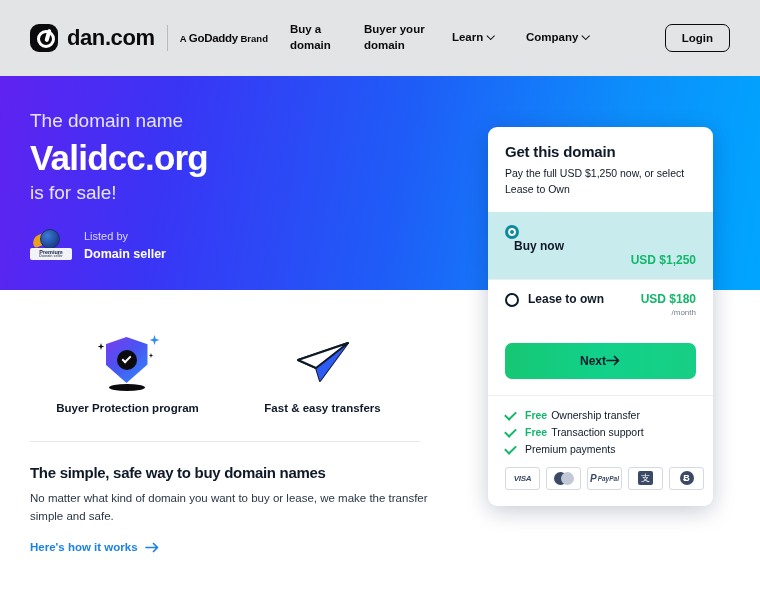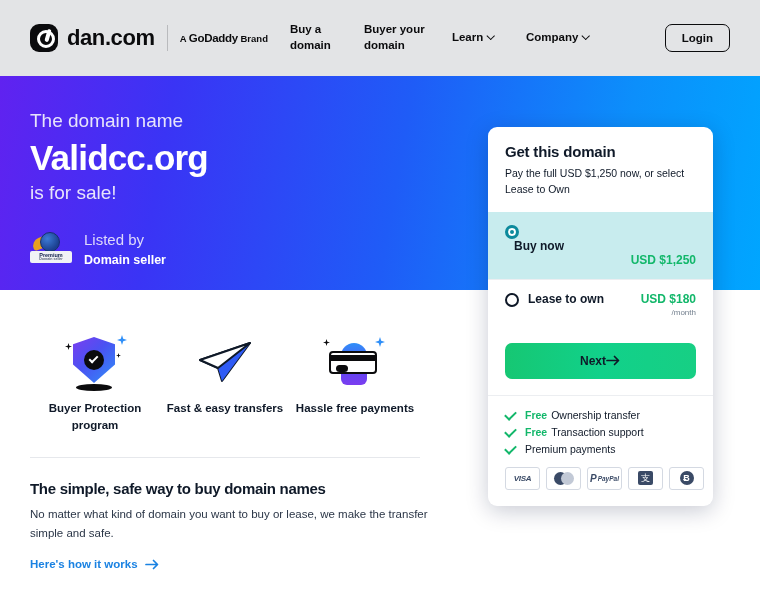--- a/index.html
+++ b/index.html
@@ -88,21 +88,21 @@
     background:#e8a020; border-radius:9px 3px 9px 3px;
     transform:rotate(-22deg);
   }
   .premium-label {
     position:absolute; left:0; top:20px; width:42px; text-align:center;
     font-size:5.5px; font-weight:bold; color:#10204a;
     background:#f1f3f6; border-radius:2px; padding:1px 0; line-height:1.1;
   }
   .premium-sub { font-size:3.6px; color:#5a6378; display:block; }
   .listed-text { margin-left:12px; }
-  .listed-by { font-size:15px; color:#ded9fa; line-height:1.55; }
+  .listed-by { font-size:11px; color:#ded9fa; line-height:1.55; }
   .listed-seller { font-size:12.5px; color:#ffffff; font-weight:bold; line-height:1.55; }
 
   
   .card {
     position:absolute; right:47px; top:127px; width:225px;
     background:#ffffff; border-radius:9px;
     box-shadow:0 5px 22px rgba(8,20,60,.22);
     overflow:hidden; z-index:5;
   }
   .card-head { padding:16px 17px 14px; }
@@ -364,34 +364,20 @@
       <div class="feat-icon">
         <svg class="plane" viewBox="0 0 58 44">
           <path d="M4 20 L54 3 L26 41 L22 28 Z" fill="#ffffff" stroke="#0f1928" stroke-width="2" stroke-linejoin="round"></path>
           <path d="M54 3 L22 28 L26 41 Z" fill="#2f5bf5"></path>
           <path d="M4 20 L54 3 L22 28 Z" fill="#ffffff" stroke="#0f1928" stroke-width="2" stroke-linejoin="round"></path>
         </svg>
       </div>
       <div class="feat-label">Fast &amp; easy transfers</div>
     </div>
 
-    <div class="feature">
-      <div class="feat-icon">
-        <div class="cardicon">
-          <i class="sparkle spark-a" style="left:-4px;top:2px;"></i>
-          <i class="sparkle spark-b" style="right:-2px;top:0;"></i>
-          <div class="hand"></div>
-          <div class="credit">
-            <div class="credit-strip"></div>
-            <div class="credit-chip"></div>
-          </div>
-        </div>
-      </div>
-      <div class="feat-label">Hassle free payments</div>
-    </div>
   </div>
 
   <div class="divider"></div>
 
   <div class="bottom">
     <div class="bottom-title">The simple, safe way to buy domain names</div>
     <div class="bottom-text">No matter what kind of domain you want to buy or lease, we make the transfer simple and safe.</div>
     <div class="how-link">
       <span>Here's how it works</span>
       <svg width="15" height="11" viewBox="0 0 15 11">

